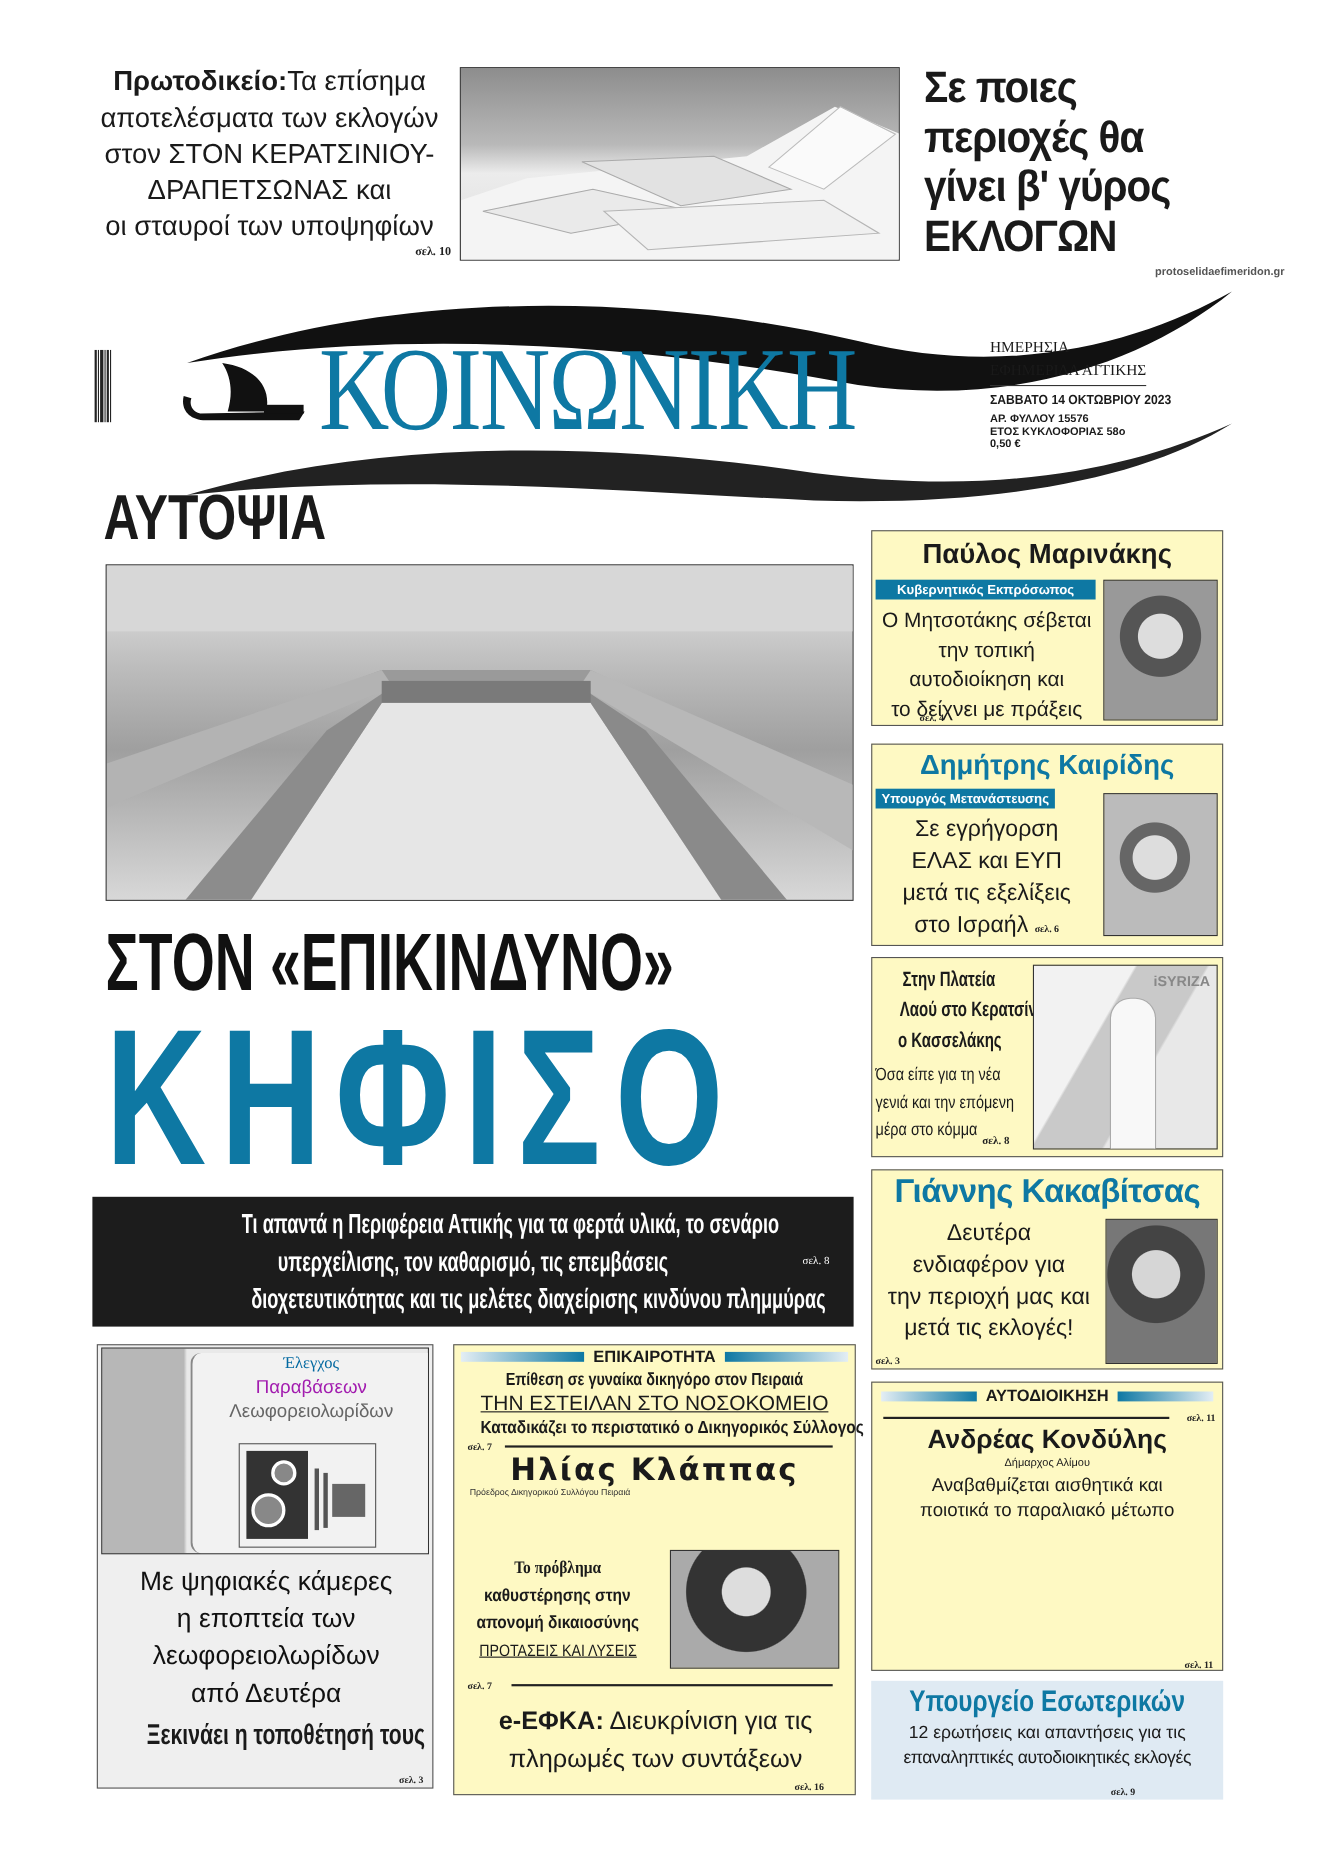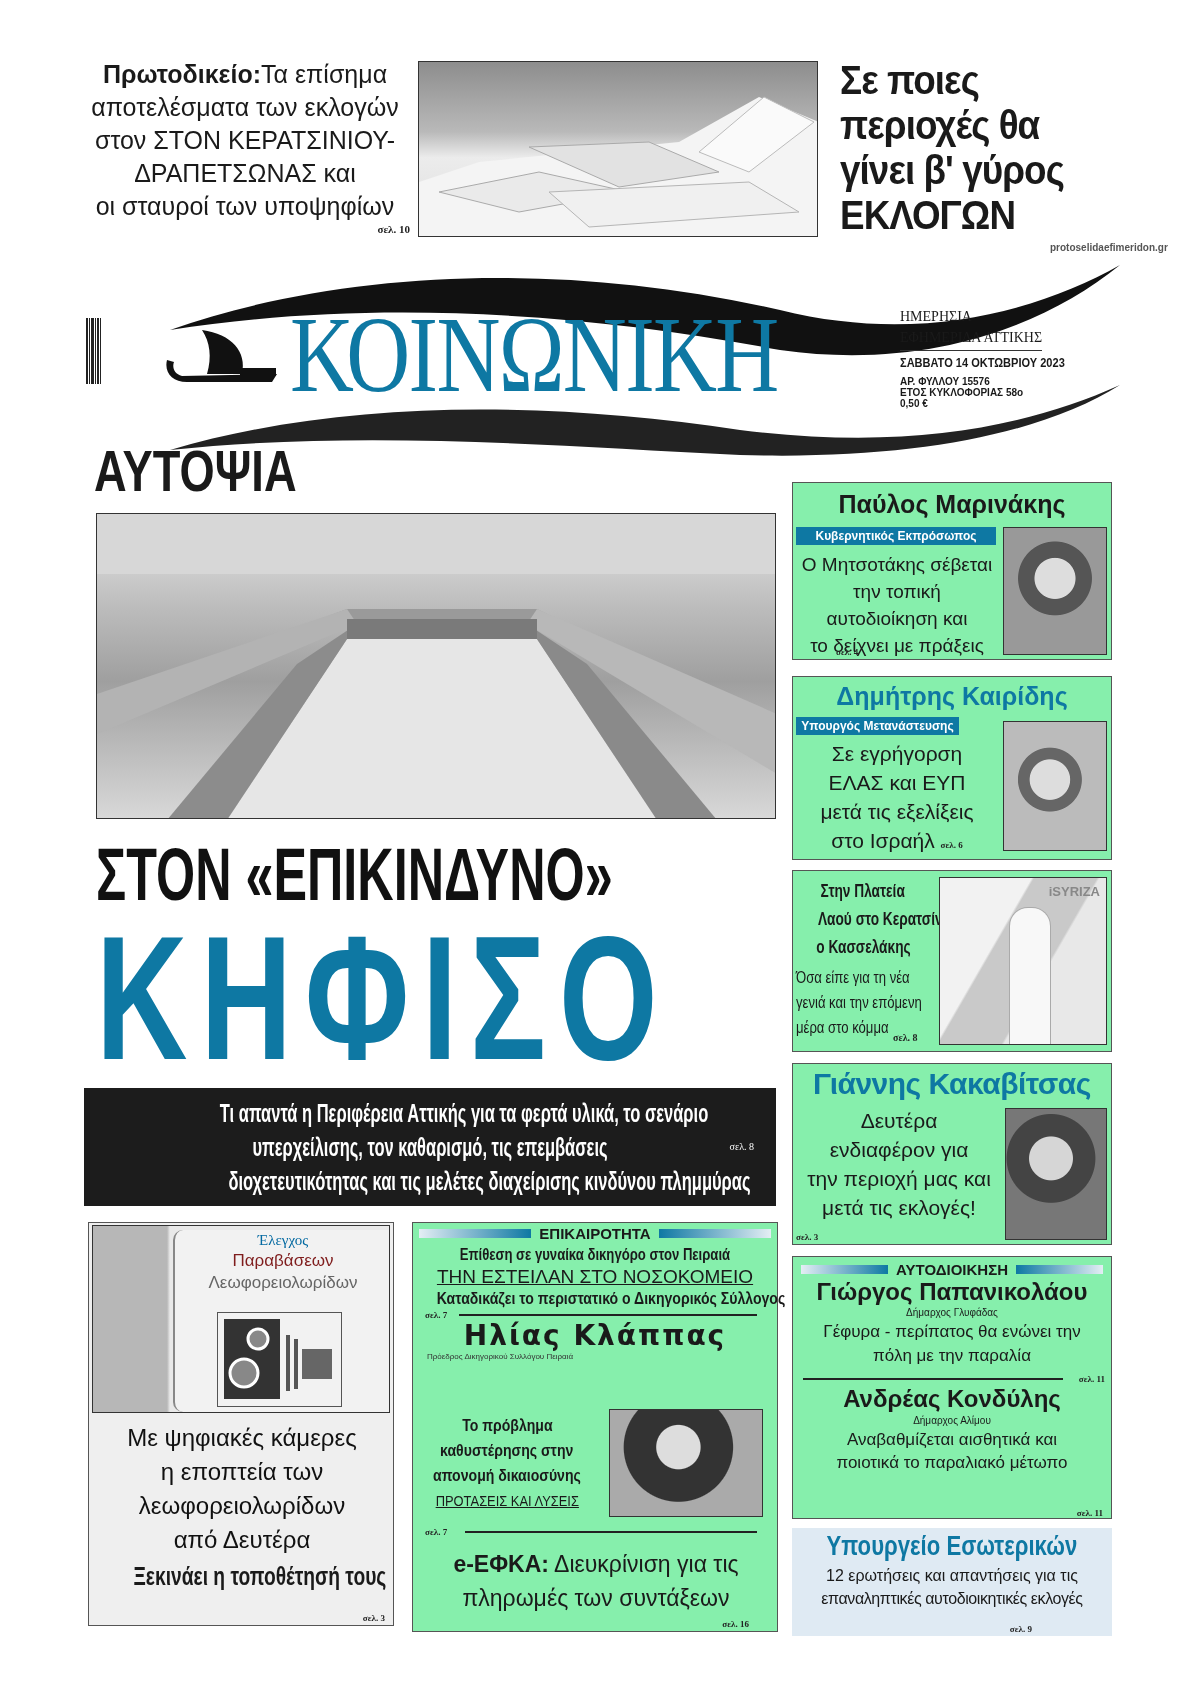--- a/index.html
+++ b/index.html
@@ -3,21 +3,21 @@
 <meta charset="utf-8">
 <style>
   *{box-sizing:border-box;margin:0;padding:0}
   html,body{width:1200px;height:1696px;background:#fff;overflow:hidden}
   body{position:relative;font-family:"Liberation Sans",sans-serif;color:#1a1a1a}
   .abs{position:absolute}
   .c{text-align:center}
   .blue{color:#0e78a3}
   .page-ref{font-family:"Liberation Serif",serif;font-size:11px;font-weight:bold;color:#222}
   .photo{background:linear-gradient(160deg,#cfcfcf,#9a9a9a 55%,#e0e0e0);border:1px solid #333;overflow:hidden}
-  .box{border:1.5px solid #555;background:#86efac}
+  .box{border:1.5px solid #555;background:#fef9c3}
   .tagbar{background:#0e78a3;color:#fff;font-size:13px;font-weight:bold;padding:2px 0;text-align:center}
   .section-hdr{display:flex;align-items:center;gap:8px;font-size:15px;font-weight:bold}
   .section-hdr .bar{flex:1;height:9px;background:linear-gradient(90deg,#e4eef4,#0e78a3)}
   .section-hdr .bar.r{background:linear-gradient(90deg,#0e78a3,#e4eef4)}
   .squeeze{display:inline-block;transform:scaleX(.72);transform-origin:center}
 </style>
 </head>
 <body>
 
 <div class="abs c" style="left:80px;top:58px;width:330px;">
@@ -166,26 +166,20 @@
   <div class="page-ref abs" style="left:3px;bottom:2px;font-size:9px;">σελ. 3</div>
   <div class="abs photo" style="left:212px;top:44px;width:102px;height:132px;background:radial-gradient(circle at 45% 38%,#d6d6d6 0 22%,#444 23% 45%,#777 46%);"></div>
 </div>
 
 <div class="abs box" style="left:792px;top:1256px;width:320px;height:263px;">
   <div class="section-hdr" style="margin:4px 8px 0 8px;">
     <div class="bar"></div>
     <span>ΑΥΤΟΔΙΟΙΚΗΣΗ</span>
     <div class="bar r"></div>
   </div>
-  <div class="c">
-    <div style="font-size:24px;font-weight:bold;line-height:28px;">Γιώργος Παπανικολάου</div>
-    <div style="font-size:10px;line-height:14px;">Δήμαρχος Γλυφάδας</div>
-    <div style="font-size:17px;line-height:24px;">Γέφυρα - περίπατος θα ενώνει την</div>
-    <div style="font-size:17px;line-height:24px;">πόλη με την παραλία</div>
-  </div>
   <div style="display:flex;align-items:center;margin:6px 6px 0 10px;">
     <div style="flex:1;height:1.5px;background:#222;margin-right:16px;"></div>
     <span class="page-ref" style="font-size:9px;">σελ. 11</span>
   </div>
   <div class="c">
     <div style="font-size:24px;font-weight:bold;line-height:30px;">Ανδρέας Κονδύλης</div>
     <div style="font-size:10px;line-height:14px;">Δήμαρχος Αλίμου</div>
     <div style="font-size:17px;line-height:24px;">Αναβαθμίζεται αισθητικά και</div>
     <div style="font-size:17px;line-height:22px;">ποιοτικά το παραλιακό μέτωπο</div>
   </div>
@@ -196,21 +190,21 @@
   <div class="c" style="white-space:nowrap;"><span class="squeeze blue" style="font-size:27px;font-weight:bold;line-height:36px;transform:scaleX(.82);">Υπουργείο Εσωτερικών</span></div>
   <div class="c" style="font-size:16px;line-height:23px;">12 ερωτήσεις και απαντήσεις για τις</div>
   <div class="c" style="font-size:16px;line-height:23px;white-space:nowrap;letter-spacing:-0.4px;">επαναληπτικές αυτοδιοικητικές εκλογές</div>
   <div class="page-ref abs" style="right:80px;bottom:2px;font-size:9px;">σελ. 9</div>
 </div>
 
 <div class="abs box" style="left:88px;top:1222px;width:306px;height:404px;background:#efefef;">
   <div class="abs photo" style="left:3px;top:2px;width:298px;height:188px;background:linear-gradient(90deg,#b7b7b7 0 25%,#e9e9e9 26%);">
     <div class="abs" style="left:80px;top:4px;width:218px;height:182px;background:#f2f2f2;border-left:2px solid #888;border-radius:10px 0 0 10px;">
       <div class="c" style="font-size:15px;color:#0369a1;line-height:20px;font-family:Liberation Serif, serif;">Έλεγχος</div>
-      <div class="c" style="font-size:17px;color:#7f1d1d;line-height:22px;">Παραβάσεων</div>
+      <div class="c" style="font-size:17px;color:#a21caf;line-height:22px;">Παραβάσεων</div>
       <div class="c" style="font-size:17px;color:#666;line-height:22px;white-space:nowrap;">Λεωφορειολωρίδων</div>
       <div style="position:absolute;left:42px;top:82px;width:125px;height:95px;border:1.5px solid #555;">
         <svg width="122" height="92" viewBox="0 0 122 92">
           <rect x="6" y="6" width="56" height="80" fill="#333"></rect>
           <circle cx="40" cy="26" r="10" fill="#888" stroke="#fff" stroke-width="3"></circle>
           <circle cx="26" cy="60" r="14" fill="#888" stroke="#fff" stroke-width="3"></circle>
           <rect x="68" y="22" width="4" height="56" fill="#555"></rect>
           <rect x="76" y="26" width="4" height="50" fill="#555"></rect>
           <rect x="84" y="36" width="30" height="30" fill="#666"></rect>
         </svg>
@@ -241,21 +235,21 @@
   </div>
   <div style="display:flex;align-items:center;margin:2px 20px 0 12px;">
     <span class="page-ref" style="font-size:9px;margin-right:12px;">σελ. 7</span>
     <div style="flex:1;height:1.5px;background:#222;"></div>
   </div>
 
   <div>
     <div class="c" style="font-size:28px;font-weight:bold;line-height:32px;letter-spacing:2px;font-family:'DejaVu Sans',sans-serif;">Ηλίας Κλάππας</div>
     <div style="font-size:8px;margin-left:14px;color:#333;">Πρόεδρος Δικηγορικού Συλλόγου Πειραιά</div>
     <div class="c" style="position:absolute;left:4px;top:190px;width:180px;font-size:16px;line-height:25px;font-weight:bold;">
-      <div style="white-space:nowrap;"><span class="squeeze" style="transform:scaleX(.88);">Το πρόβλημα</span></div>
+      <div style="white-space:nowrap;font-family:Liberation Serif, serif;"><span class="squeeze" style="transform:scaleX(.88);">Το πρόβλημα</span></div>
       <div style="white-space:nowrap;"><span class="squeeze" style="transform:scaleX(.88);">καθυστέρησης στην</span></div>
       <div style="white-space:nowrap;"><span class="squeeze" style="transform:scaleX(.88);">απονομή δικαιοσύνης</span></div>
       <div style="white-space:nowrap;"><span class="squeeze" style="font-weight:normal;text-decoration:underline;transform:scaleX(.86);font-size:15px;">ΠΡΟΤΑΣΕΙΣ ΚΑΙ ΛΥΣΕΙΣ</span></div>
     </div>
     <div class="abs photo" style="left:196px;top:186px;width:154px;height:108px;background:radial-gradient(circle at 45% 35%,#ddd 0 20%,#333 21% 50%,#aaa 51%);"></div>
   </div>
   <div style="position:absolute;left:12px;top:304px;right:20px;display:flex;align-items:center;">
     <span class="page-ref" style="font-size:9px;margin-right:18px;">σελ. 7</span>
     <div style="flex:1;height:1.5px;background:#222;"></div>
   </div>

